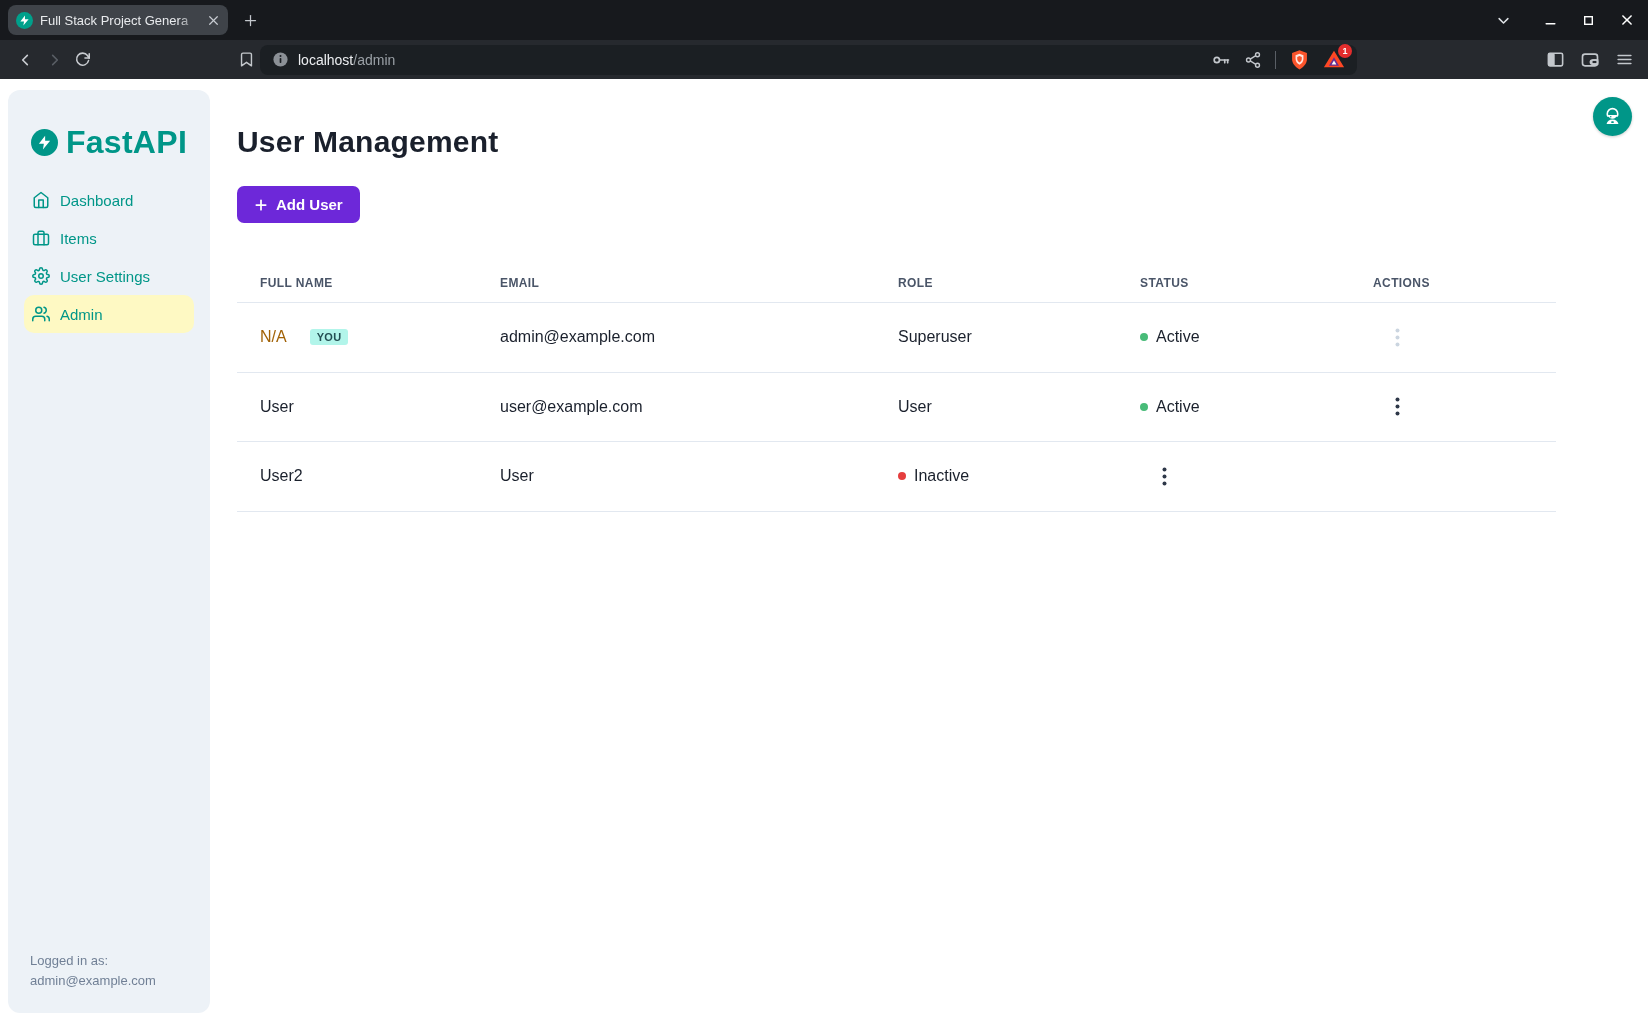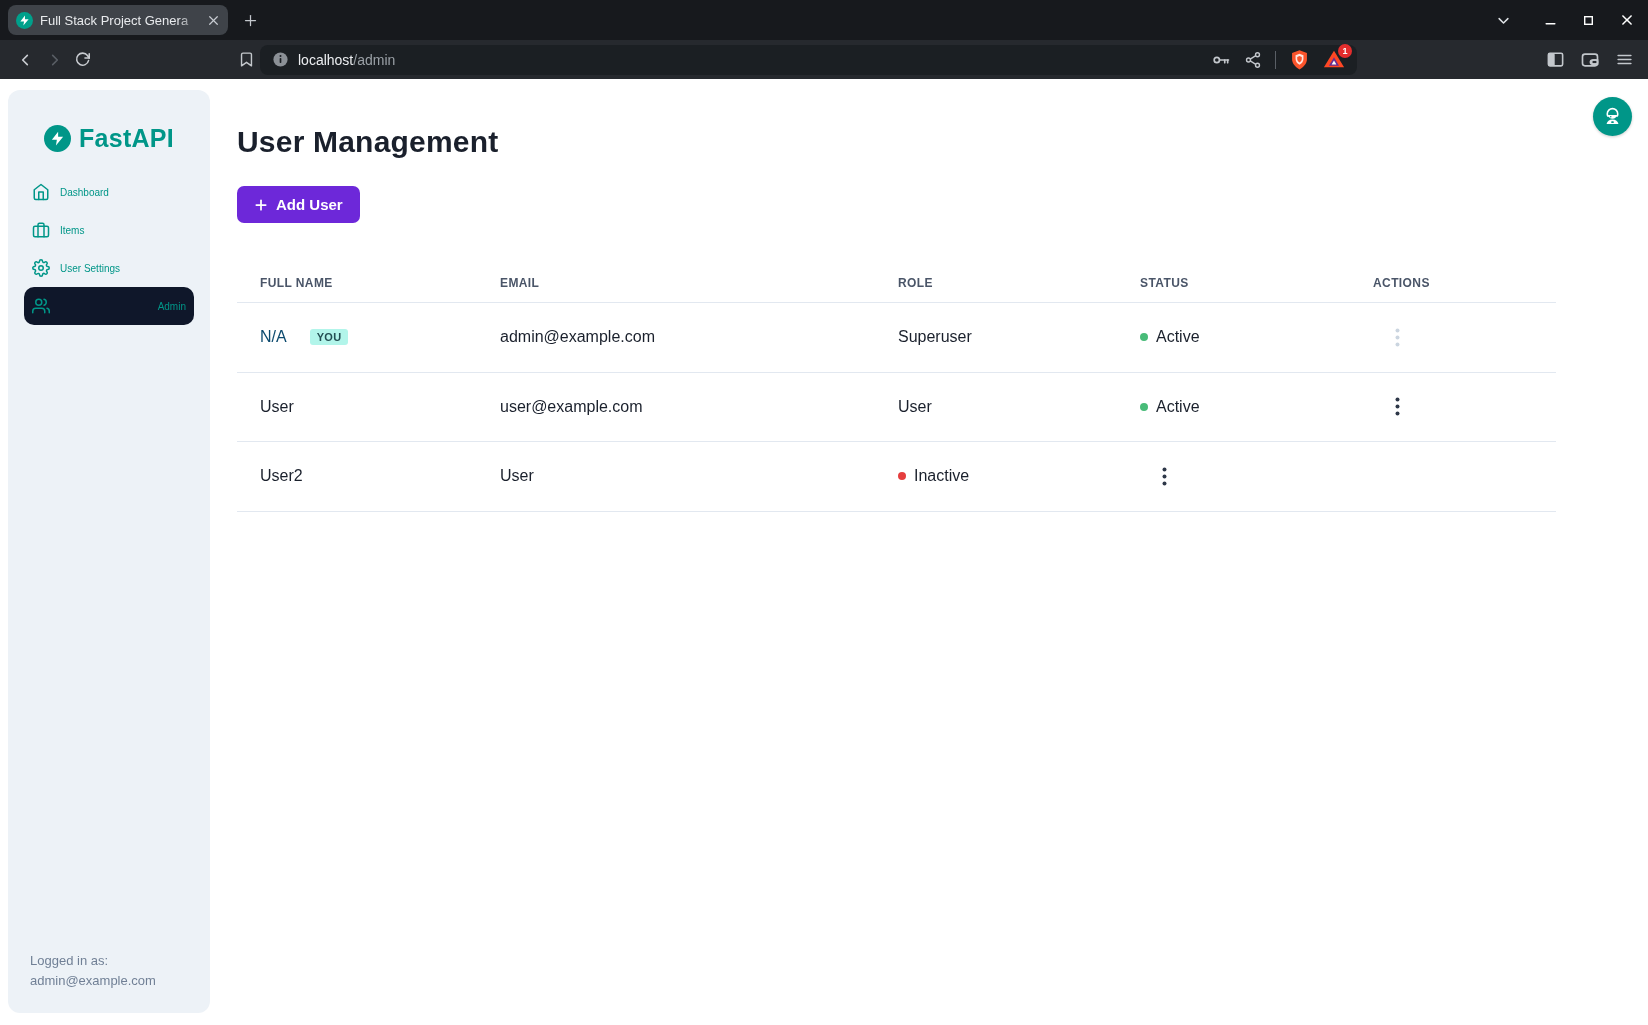--- a/index.html
+++ b/index.html
@@ -32,37 +32,37 @@
   .rewards-wrap { position:relative; width:22px; height:22px; }
   .rewards-badge { position:absolute; top:-5px; right:-7px; min-width:14px; height:14px; border-radius:8px; background:#e32d2d; color:#fff; font-size:9px; font-weight:700; display:flex; align-items:center; justify-content:center; padding:0 3px; }
   .toolbar-right { margin-left:auto; display:flex; align-items:center; gap:15px; padding-right:2px; }
 
   
   .content { flex:1; position:relative; background:#ffffff; overflow:hidden; }
 
   .sidebar { position:absolute; left:8px; top:11px; width:202px; height:923px; background:#edf2f7; border-radius:12px; }
   .logo-row { margin-top:34px; display:flex; align-items:center; justify-content:center; gap:8px; }
   .logo-badge { width:27px; height:27px; border-radius:50%; background:#009688; display:flex; align-items:center; justify-content:center; }
-  .logo-text { font-size:25px; font-weight:700; color:#009688; letter-spacing:.3px; }
+  .logo-text { font-size:32px; font-weight:700; color:#009688; letter-spacing:.3px; }
   .nav { margin-top:20px; padding:0 16px; display:flex; flex-direction:column; }
-  .nav-item { height:38px; border-radius:10px; display:flex; align-items:center; gap:10px; padding:0 8px; color:#009688; font-size:10px; cursor:pointer; }
-  .nav-item.active { background:#0f172a;justify-content:space-between; }
+  .nav-item { height:38px; border-radius:10px; display:flex; align-items:center; gap:10px; padding:0 8px; color:#009688; font-size:15px; cursor:pointer; }
+  .nav-item.active { background:#fef9c3; }
   .side-footer { position:absolute; left:22px; bottom:22px; color:#718096; font-size:13px; line-height:20px; }
 
   .main { position:absolute; left:210px; top:0; right:0; bottom:0; padding:46px 1px 0 27px; }
   .page-title { font-size:30px; font-weight:700; color:#1a202c; letter-spacing:.2px; }
   .add-user-btn { margin-top:27px; height:37px; padding:0 17px; border:none; border-radius:7px; background:#6d28d9; color:#fff; font-family:inherit; font-size:15px; font-weight:700; display:inline-flex; align-items:center; gap:8px; cursor:pointer; }
 
   .table { margin-top:40px; width:1319px; }
   .thead, .trow { display:grid; grid-template-columns:240px 398px 242px 233px 1fr; align-items:center; }
   .thead { height:40px; border-bottom:1px solid #e2e8f0; }
   .th { padding-left:23px; font-size:12px; font-weight:700; color:#4a5568; letter-spacing:.4px; }
   .trow { height:69.5px; border-bottom:1px solid #e2e8f0; font-size:16px; color:#1a202c; }
   .cell { padding-left:23px; display:flex; align-items:center; }
-  .name-dim { color:#0c4a6e; }
+  .name-dim { color:#a16207; }
   .you-badge { margin-left:23px; background:#b2f5ea; color:#234e52; font-size:11px; font-weight:700; padding:2px 7px; border-radius:3px; letter-spacing:.3px; }
   .status-dot { width:8px; height:8px; border-radius:50%; margin-right:8px; flex:none; }
   .dots-btn { margin-left:18px; background:none; border:none; cursor:pointer; display:flex; align-items:center; padding:4px; }
 
   .avatar-fab { position:absolute; top:18px; right:16px; width:39px; height:39px; border-radius:50%; background:#009688; display:flex; align-items:center; justify-content:center; cursor:pointer; box-shadow:0 1px 3px rgba(0,0,0,.2); }
 
   svg { display:block; }
 </style>
 </head>
 <body>

